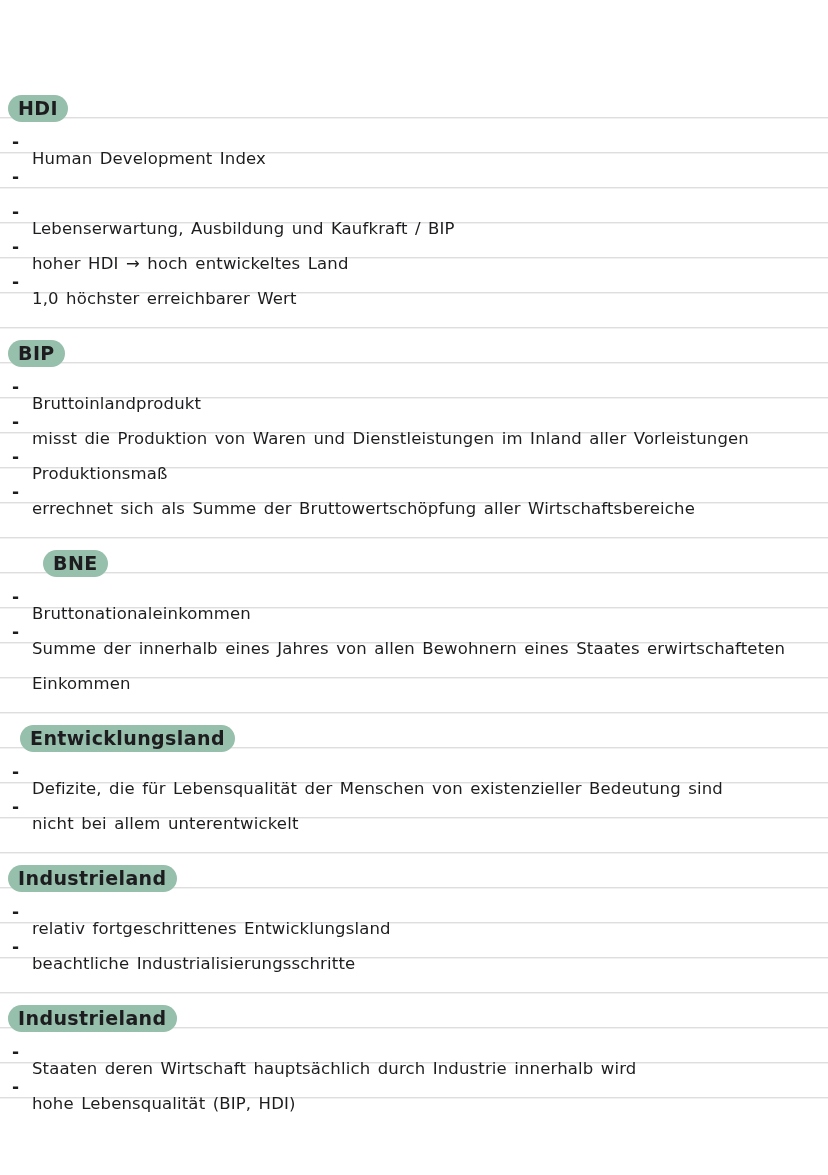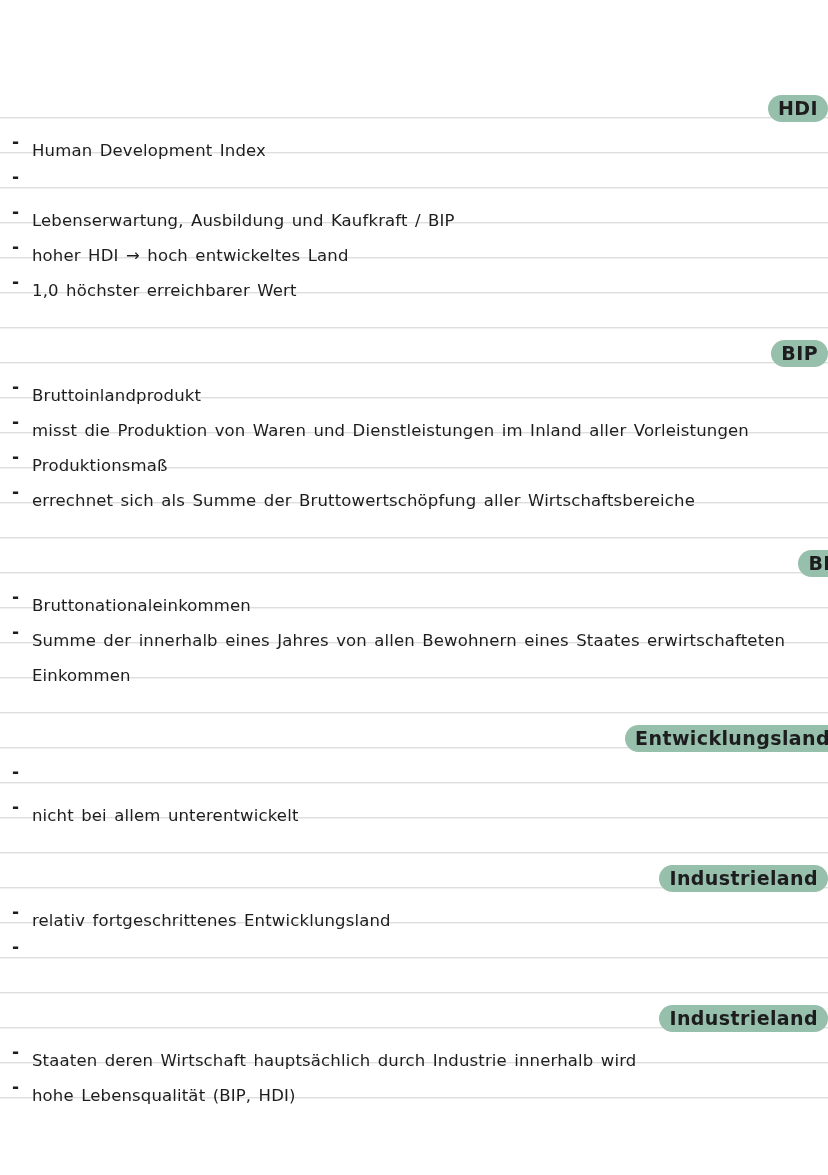--- a/index.html
+++ b/index.html
@@ -13,21 +13,20 @@
     background: var(--paper);
   }
   .page {
     position: relative;
     width: 828px;
     height: 1175px;
     background: var(--paper);
     overflow: hidden;
     font-family: "DejaVu Sans", sans-serif;
     color: var(--ink);
-    text-align: right;
   }
   
   .ruled-lines {
     position: absolute;
     left: 0;
     top: 117px;
     width: 100%;
     height: 982px;
     background-image: repeating-linear-gradient(
       to bottom,
@@ -61,21 +60,21 @@
   .bullet-dash {
     position: absolute;
     left: 12px;
     top: 0;
     font-size: 17px;
     font-weight: bold;
   }
   .bullet-text {
     position: absolute;
     left: 32px;
-    top: 8px;
+    top: 16px;
     height: 35px;
     line-height: 35px;
     font-size: 16.5px;
     letter-spacing: 0.15px;
     word-spacing: 2px;
   }
 </style>
 </head>
 <body>
 
@@ -127,32 +126,34 @@
       <div class="row" style="top: 615px;">
         <span class="bullet-dash">-</span>
         <span class="bullet-text">Summe der innerhalb eines Jahres von allen Bewohnern eines Staates erwirtschafteten</span>
       </div>
       <div class="row" style="top: 650px;">
         <span class="bullet-text">Einkommen</span>
       </div>
       <div class="row" style="top: 720px; padding-left: 12px;"><span class="heading-pill"><span>Entwicklungsland</span></span></div>
       <div class="row" style="top: 755px;">
         <span class="bullet-dash">-</span>
+        <span class="bullet-text">Defizite, die für Lebensqualität der Menschen von existenzieller Bedeutung sind</span>
       </div>
       <div class="row" style="top: 790px;">
         <span class="bullet-dash">-</span>
         <span class="bullet-text">nicht bei allem unterentwickelt</span>
       </div>
       <div class="row" style="top: 860px;"><span class="heading-pill"><span>Industrieland</span></span></div>
       <div class="row" style="top: 895px;">
         <span class="bullet-dash">-</span>
         <span class="bullet-text">relativ fortgeschrittenes Entwicklungsland</span>
       </div>
       <div class="row" style="top: 930px;">
         <span class="bullet-dash">-</span>
+        <span class="bullet-text">beachtliche Industrialisierungsschritte</span>
       </div>
       <div class="row" style="top: 1000px;"><span class="heading-pill"><span>Industrieland</span></span></div>
       <div class="row" style="top: 1035px;">
         <span class="bullet-dash">-</span>
         <span class="bullet-text">Staaten deren Wirtschaft hauptsächlich durch Industrie innerhalb wird</span>
       </div>
       <div class="row" style="top: 1070px;">
         <span class="bullet-dash">-</span>
         <span class="bullet-text">hohe Lebensqualität (BIP, HDI)</span>
       </div>

